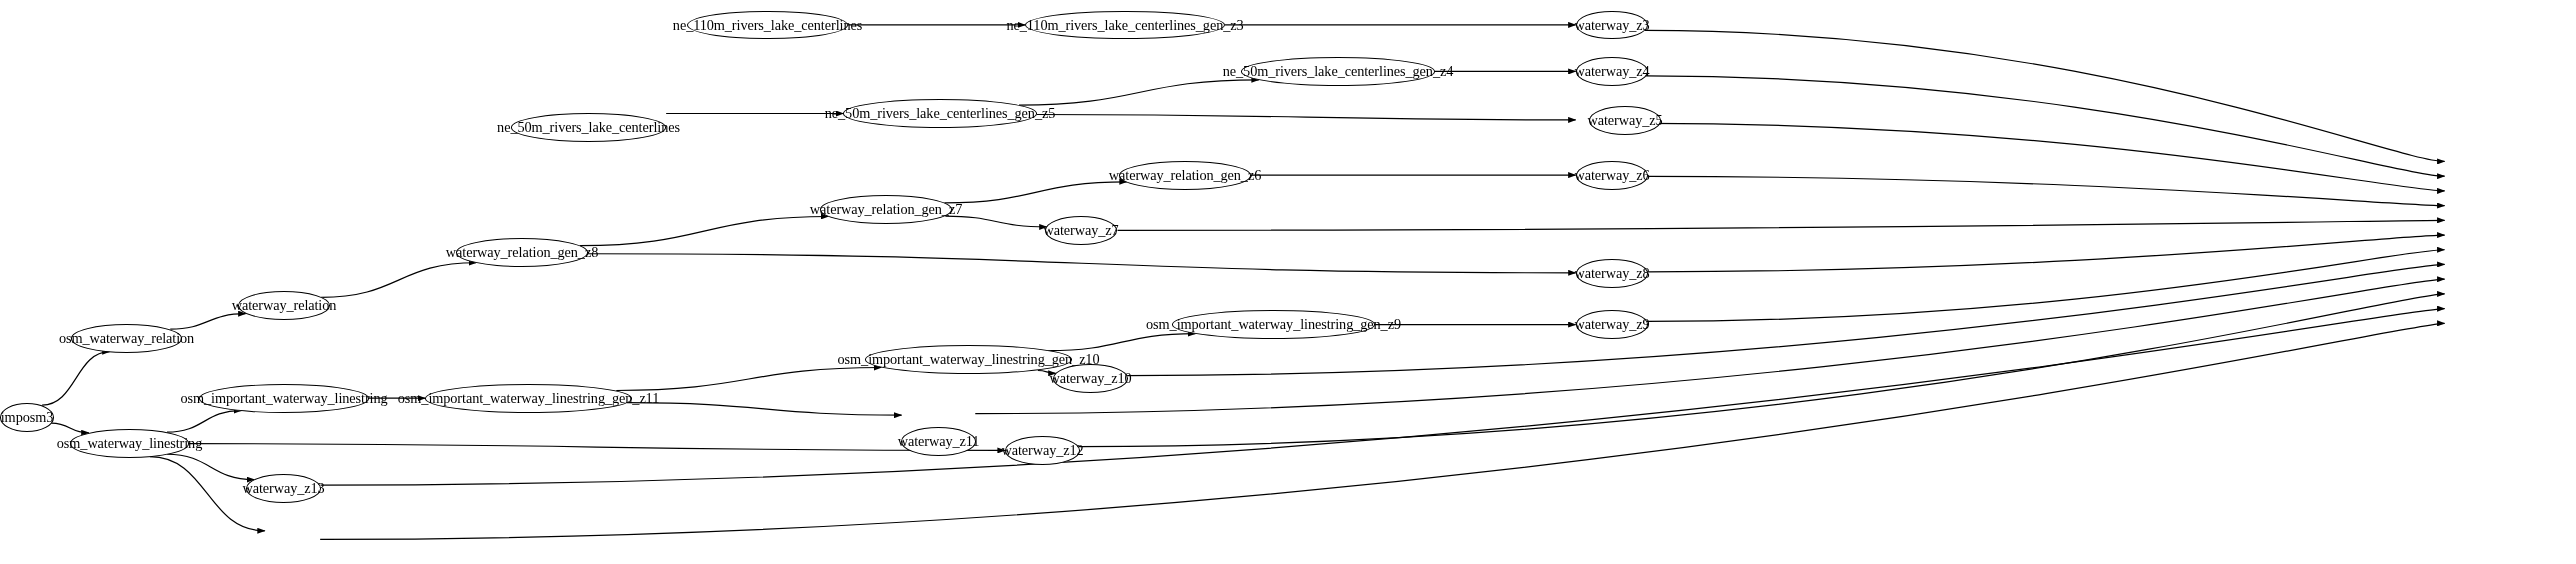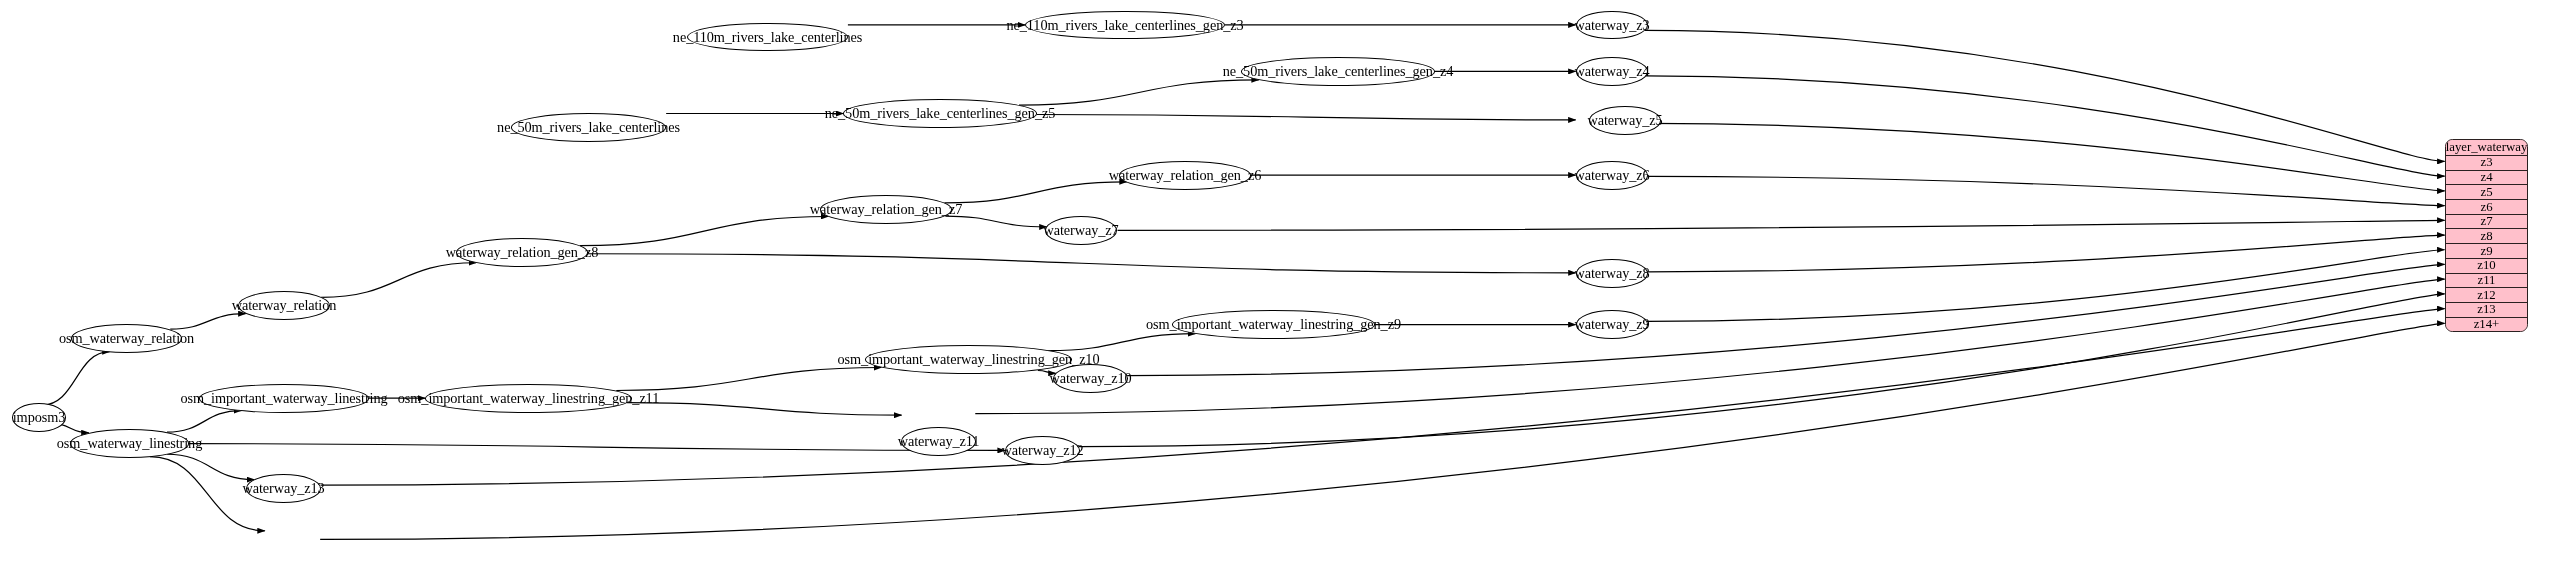--- a/index.html
+++ b/index.html
@@ -113,42 +113,42 @@
         <path d="M2192.8,427.8 C2777.0,427.8 3185.0,332.4 3255.0,332.4" marker-end="url(#ah)"></path>
         <path d="M1500.8,499.9 C2465.6,499.9 3185.0,352.0 3255.0,352.0" marker-end="url(#ah)"></path>
         <path d="M1298.6,550.6 C2374.6,550.6 3185.0,371.6 3255.0,371.6" marker-end="url(#ah)"></path>
         <path d="M1436.0,594.6 C2436.4,594.6 3185.0,391.2 3255.0,391.2" marker-end="url(#ah)"></path>
         <path d="M426.8,645.9 C1982.3,645.9 3185.0,410.8 3255.0,410.8" marker-end="url(#ah)"></path>
         <path d="M426.3,718.1 C1982.1,718.1 3185.0,430.4 3255.0,430.4" marker-end="url(#ah)"></path>
       </g>
   </svg>
 
   <div id="nodes-layer">
-      <div class="node" style="left: 0px; top: 403px; width: 54px; height: 28.5px; margin-left: 12px;">
+      <div class="node" style="left: 0px; top: 403px; width: 54px; height: 28.5px;">
         <span>imposm3</span>
       </div>
       <div class="node" style="left: 71px; top: 324px; width: 111px; height: 28.5px;">
         <span>osm_waterway_relation</span>
       </div>
       <div class="node" style="left: 70px; top: 429px; width: 119px; height: 28.5px;">
         <span>osm_waterway_linestring</span>
       </div>
       <div class="node" style="left: 238px; top: 291px; width: 92px; height: 28.5px;">
         <span>waterway_relation</span>
       </div>
       <div class="node" style="left: 199px; top: 384px; width: 170px; height: 28.5px;">
         <span>osm_important_waterway_linestring</span>
       </div>
       <div class="node" style="left: 246px; top: 474px; width: 75px; height: 28.5px;">
         <span>waterway_z13</span>
       </div>
       <div class="node" style="left: 246px; top: 535px; width: 75px; height: 28.5px; margin-top: 30px;">
         <span>waterway_z14</span>
       </div>
-      <div class="node" style="left: 687px; top: 10.5px; width: 161px; height: 28.5px; margin-top: 12px;">
+      <div class="node" style="left: 687px; top: 10.5px; width: 161px; height: 28.5px;">
         <span>ne_110m_rivers_lake_centerlines</span>
       </div>
       <div class="node" style="left: 511px; top: 113px; width: 155px; height: 28.5px;">
         <span>ne_50m_rivers_lake_centerlines</span>
       </div>
       <div class="node" style="left: 456px; top: 238px; width: 132px; height: 28.5px;">
         <span>waterway_relation_gen_z8</span>
       </div>
       <div class="node" style="left: 425px; top: 384px; width: 207px; height: 28.5px;">
         <span>osm_important_waterway_linestring_gen_z11</span>
@@ -199,30 +199,15 @@
         <span>waterway_z6</span>
       </div>
       <div class="node" style="left: 1576px; top: 259px; width: 72px; height: 28.5px;">
         <span>waterway_z8</span>
       </div>
       <div class="node" style="left: 1576px; top: 310px; width: 72px; height: 28.5px;">
         <span>waterway_z9</span>
       </div>
     </div>
 
-  <div class="record" id="record-node" style="left: 2445px; top: 139px; width: 83px;">
-      <div class="rrow head">layer_waterway</div>
-      <div class="rrow">z3</div>
-      <div class="rrow">z4</div>
-      <div class="rrow">z5</div>
-      <div class="rrow">z6</div>
-      <div class="rrow">z7</div>
-      <div class="rrow">z8</div>
-      <div class="rrow">z9</div>
-      <div class="rrow">z10</div>
-      <div class="rrow">z11</div>
-      <div class="rrow">z12</div>
-      <div class="rrow">z13</div>
-      <div class="rrow">z14+</div>
-    </div>
 
 </div>
 
 
 </body></html>

